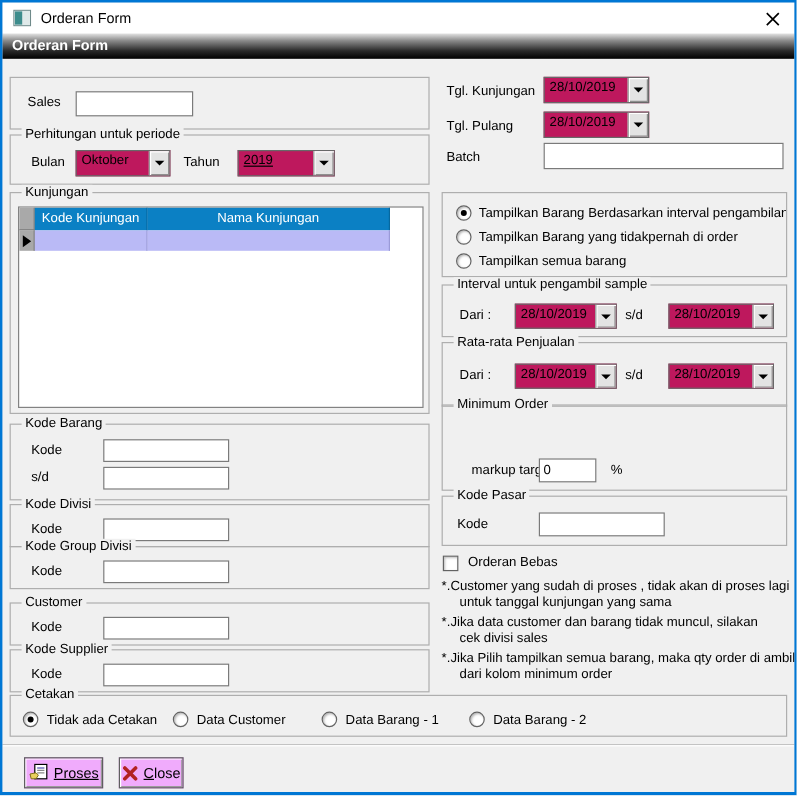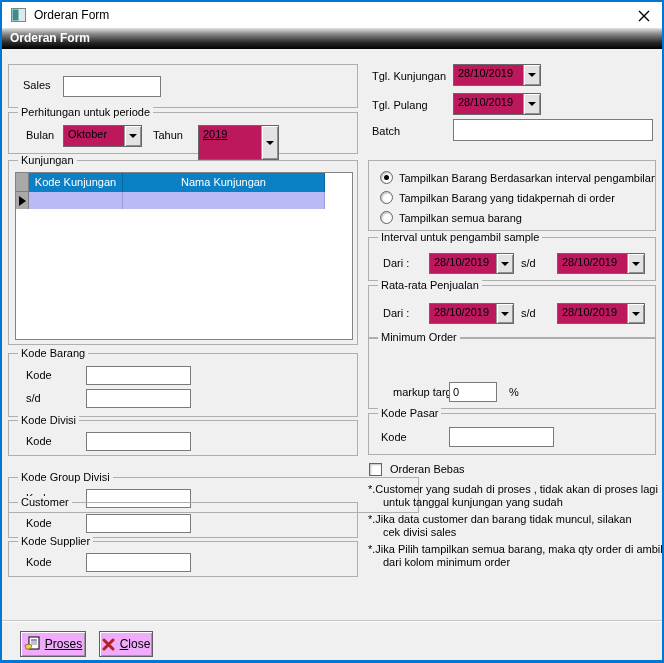--- a/index.html
+++ b/index.html
@@ -85,21 +85,21 @@
   <div class="gbox" style="left:8px; top:112px; width:350px; height:42px;">
     <span class="cap">Perhitungan untuk periode</span>
     <span class="lbl" style="left:17px; top:16px;">Bulan</span>
     <div class="combo" style="left:54px; top:12px; width:79px; height:22px;">
       <span class="txt">Oktober</span>
       <span class="cbtn">
           <span class="arr"></span>
         </span>
     </div>
     <span class="lbl" style="left:144px; top:16px;">Tahun</span>
-    <div class="combo" style="left:189px; top:12px; width:81px; height:35px;text-decoration:underline;">
+    <div class="combo" style="left:189px; top:12px; width:81px; height:22px;text-decoration:underline;">
       <span class="txt">2019</span>
       <span class="cbtn">
           <span class="arr"></span>
         </span>
     </div>
   </div>
 
   <div class="gbox" style="left:8px; top:160px; width:350px; height:185px;">
     <span class="cap">Kunjungan</span>
     <div class="gridpanel" style="left:6px; top:11px; width:338px; height:168px;">
@@ -125,38 +125,49 @@
     <span class="lbl" style="left:17px; top:38px;">s/d</span>
     <input class="tb" style="left: 77px; top: 35px; width: 105px; height: 19px;" value="">
   </div>
 
   <div class="gbox" style="left:8px; top:420px; width:350px; height:36px;">
     <span class="cap">Kode Divisi</span>
     <span class="lbl" style="left:17px; top:14px;">Kode</span>
     <input class="tb" style="left: 77px; top: 11px; width: 105px; height: 19px;" value="">
   </div>
 
-  <div class="gbox" style="left:8px; top:477px; width:411px; height:36px;">
+  <div class="gbox" style="left:8px; top:455px; width:350px; height:36px;">
     <span class="cap">Kode Group Divisi</span>
     <span class="lbl" style="left:17px; top:14px;">Kode</span>
     <input class="tb" style="left: 77px; top: 11px; width: 105px; height: 19px;" value="">
   </div>
 
   <div class="gbox" style="left:8px; top:502px; width:350px; height:36px;">
     <span class="cap">Customer</span>
     <span class="lbl" style="left:17px; top:14px;">Kode</span>
     <input class="tb" style="left: 77px; top: 11px; width: 105px; height: 19px;" value="">
   </div>
 
   <div class="gbox" style="left:8px; top:541px; width:350px; height:36px;">
     <span class="cap">Kode Supplier</span>
     <span class="lbl" style="left:17px; top:14px;">Kode</span>
     <input class="tb" style="left: 77px; top: 11px; width: 105px; height: 19px;" value="">
   </div>
 
+  <div class="gbox" style="left:8px; top:579px; width:648px; height:35px;">
+    <span class="cap">Cetakan</span>
+    <span class="radio checked" style="left:10px; top:13px;"></span>
+    <span class="lbl" style="left:30px; top:14px;">Tidak ada Cetakan</span>
+    <span class="radio" style="left:135px; top:13px;"></span>
+    <span class="lbl" style="left:155px; top:14px;">Data Customer</span>
+    <span class="radio" style="left:259px; top:13px;"></span>
+    <span class="lbl" style="left:279px; top:14px;">Data Barang - 1</span>
+    <span class="radio" style="left:382px; top:13px;"></span>
+    <span class="lbl" style="left:402px; top:14px;">Data Barang - 2</span>
+  </div>
 
   <span class="lbl" style="left:372px; top:70px;">Tgl. Kunjungan</span>
   <div class="combo" style="left:453px; top:64px; width:88px; height:22px;">
     <span class="txt">28/10/2019</span>
     <span class="cbtn">
         <span class="arr"></span>
       </span>
   </div>
 
   <span class="lbl" style="left:372px; top:99px;">Tgl. Pulang</span>
@@ -225,21 +236,21 @@
   <div class="gbox" style="left:368px; top:413px; width:288px; height:42px;">
     <span class="cap">Kode Pasar</span>
     <span class="lbl" style="left:12px; top:17px;">Kode</span>
     <input class="tb" style="left: 80px; top: 13px; width: 105px; height: 20px;" value="">
   </div>
 
   <span class="checkbox" style="left:369px; top:463px;"></span>
   <span class="lbl" style="left:390px; top:463px;">Orderan Bebas</span>
 
   <span class="note" style="left:368px; top:483px;">*.Customer yang sudah di proses , tidak akan di proses lagi</span>
-  <span class="note" style="left:383px; top:496px;">untuk tanggal kunjungan yang sudah</span>
+  <span class="note" style="left:383px; top:496px;">untuk tanggal kunjungan yang sama</span>
   <span class="note" style="left:368px; top:513px;">*.Jika data customer dan barang tidak muncul, silakan</span>
   <span class="note" style="left:383px; top:526px;">cek divisi sales</span>
   <span class="note" style="left:368px; top:543px;">*.Jika Pilih tampilkan semua barang, maka qty order di ambil</span>
   <span class="note" style="left:383px; top:556px;">dari kolom minimum order</span>
 
   <div class="divider"></div>
 
   <div class="btn3d" style="left:20px; top:631px; width:66px; height:26px;">
     <svg width="16" height="16" viewBox="0 0 16 16">
       <rect x="5" y="1" width="10" height="12" fill="#fff" stroke="#000" stroke-width="1"></rect>

